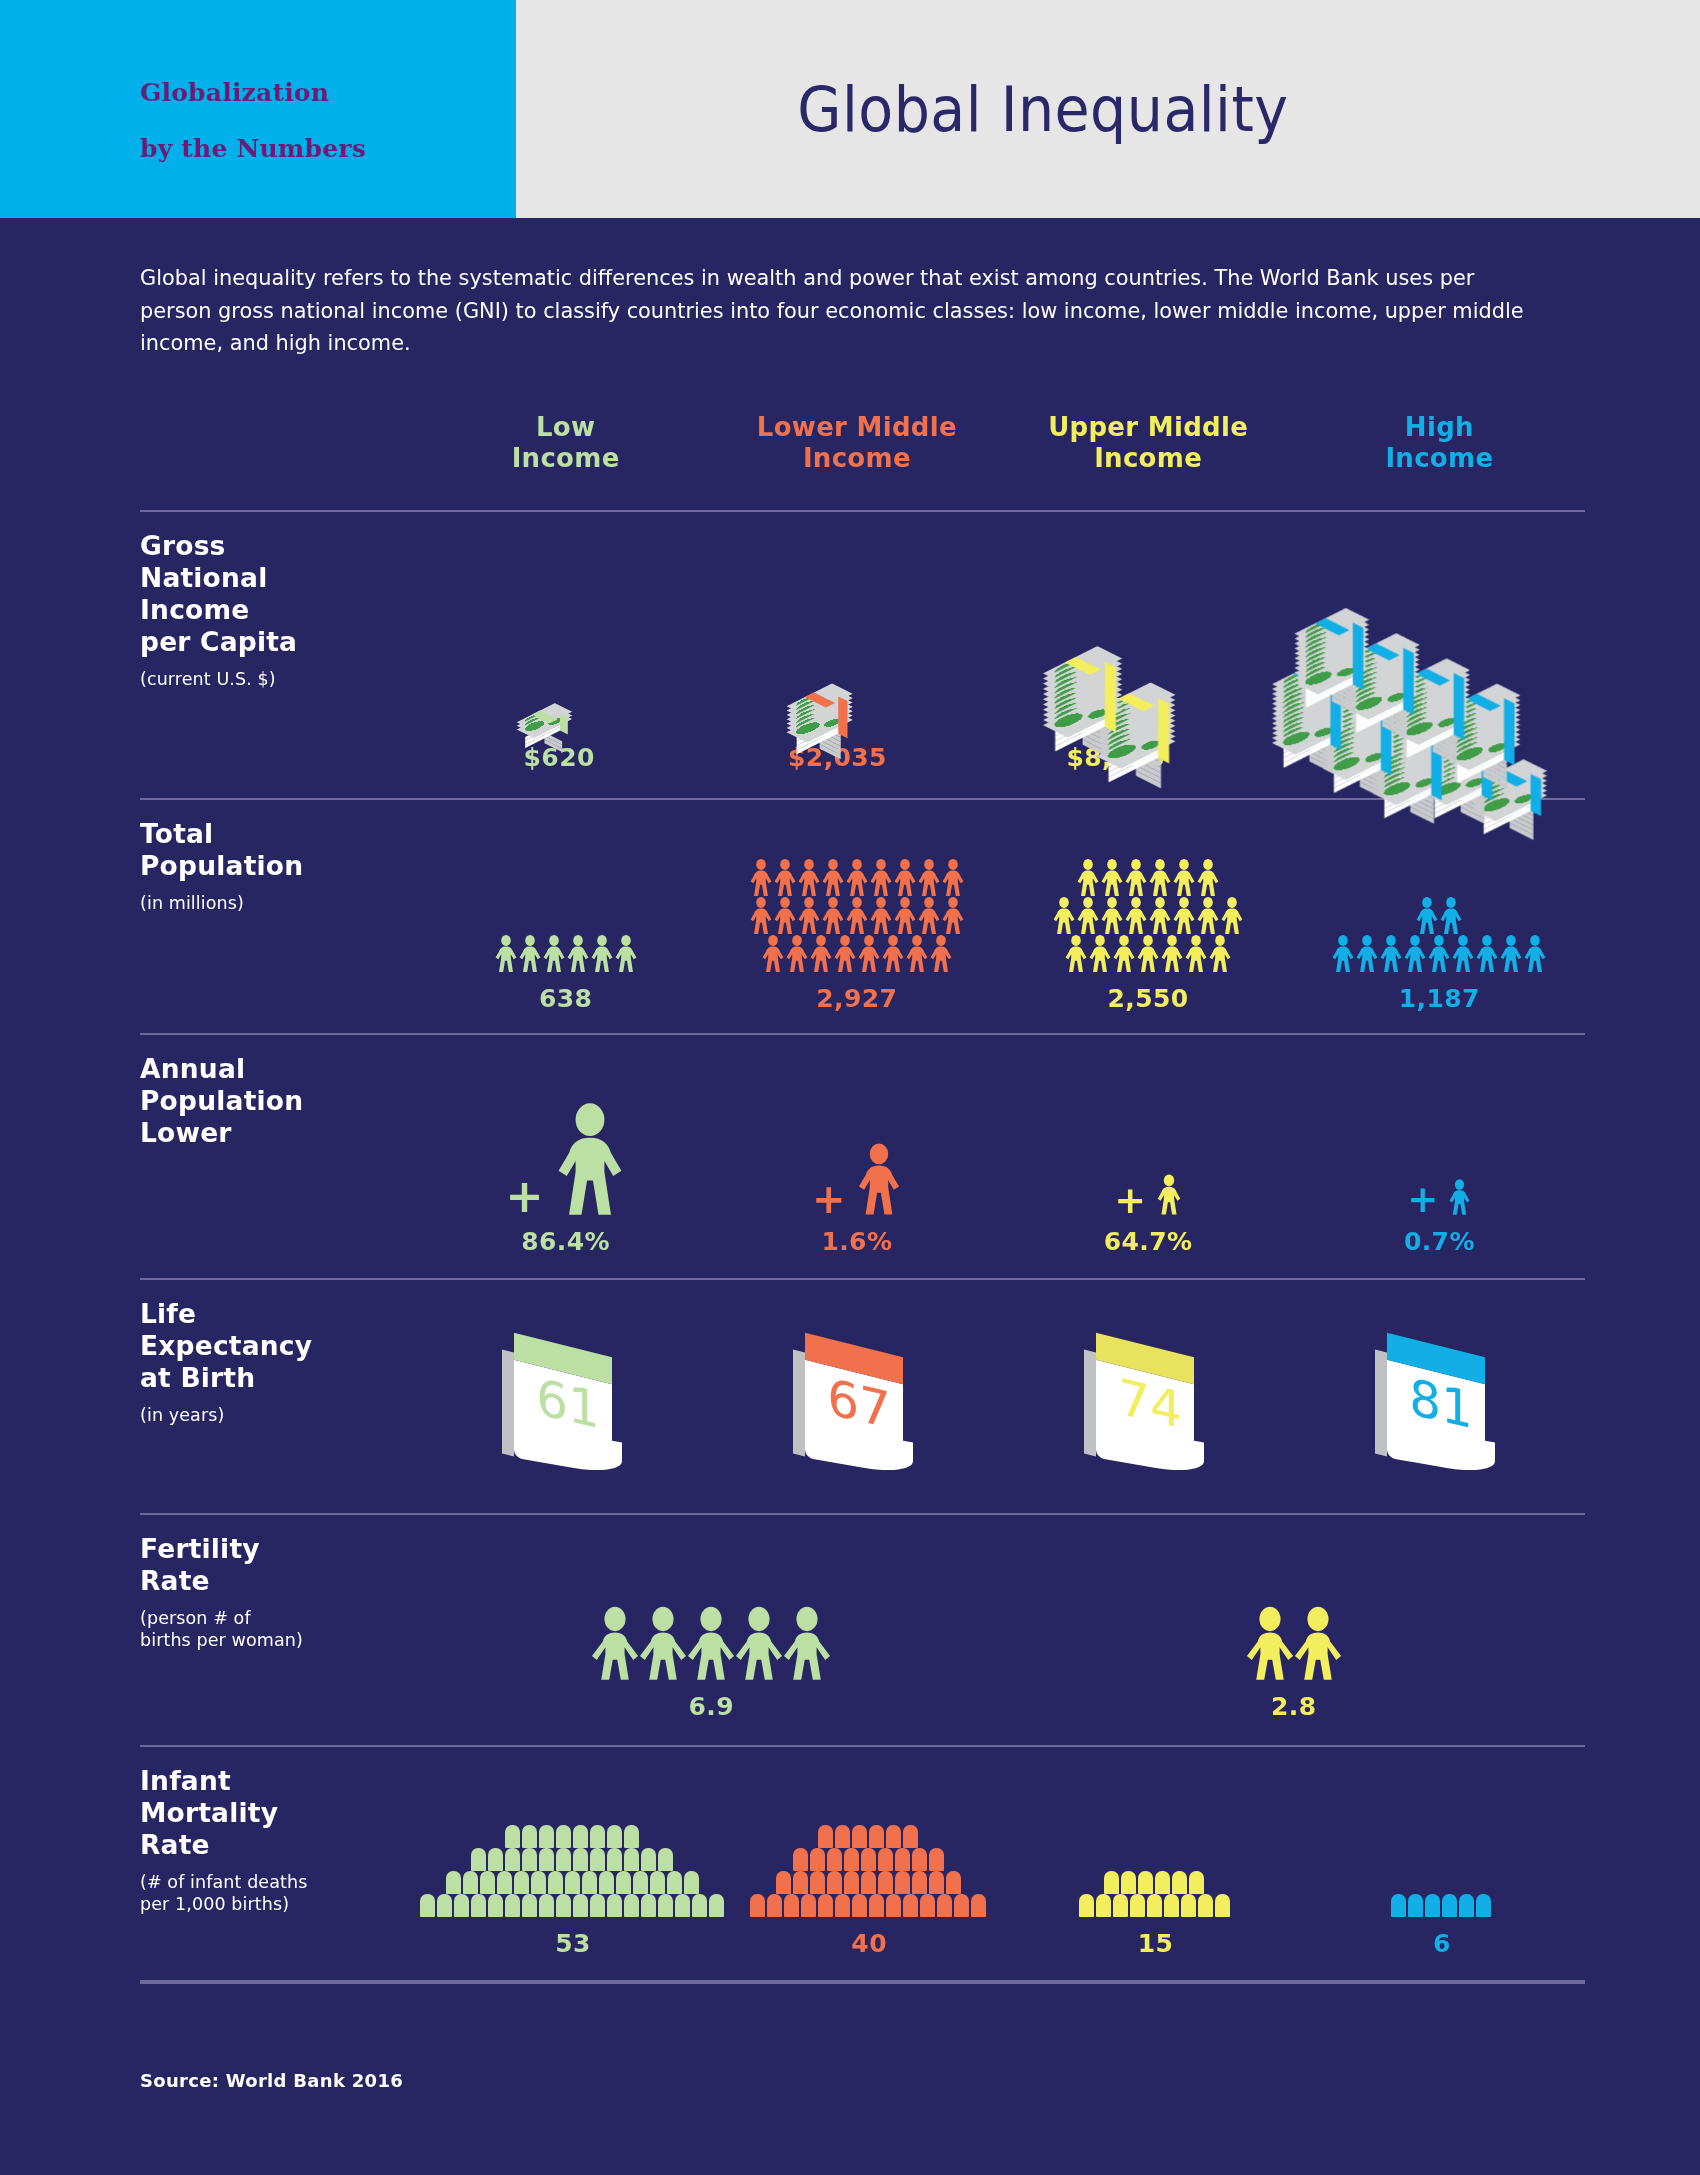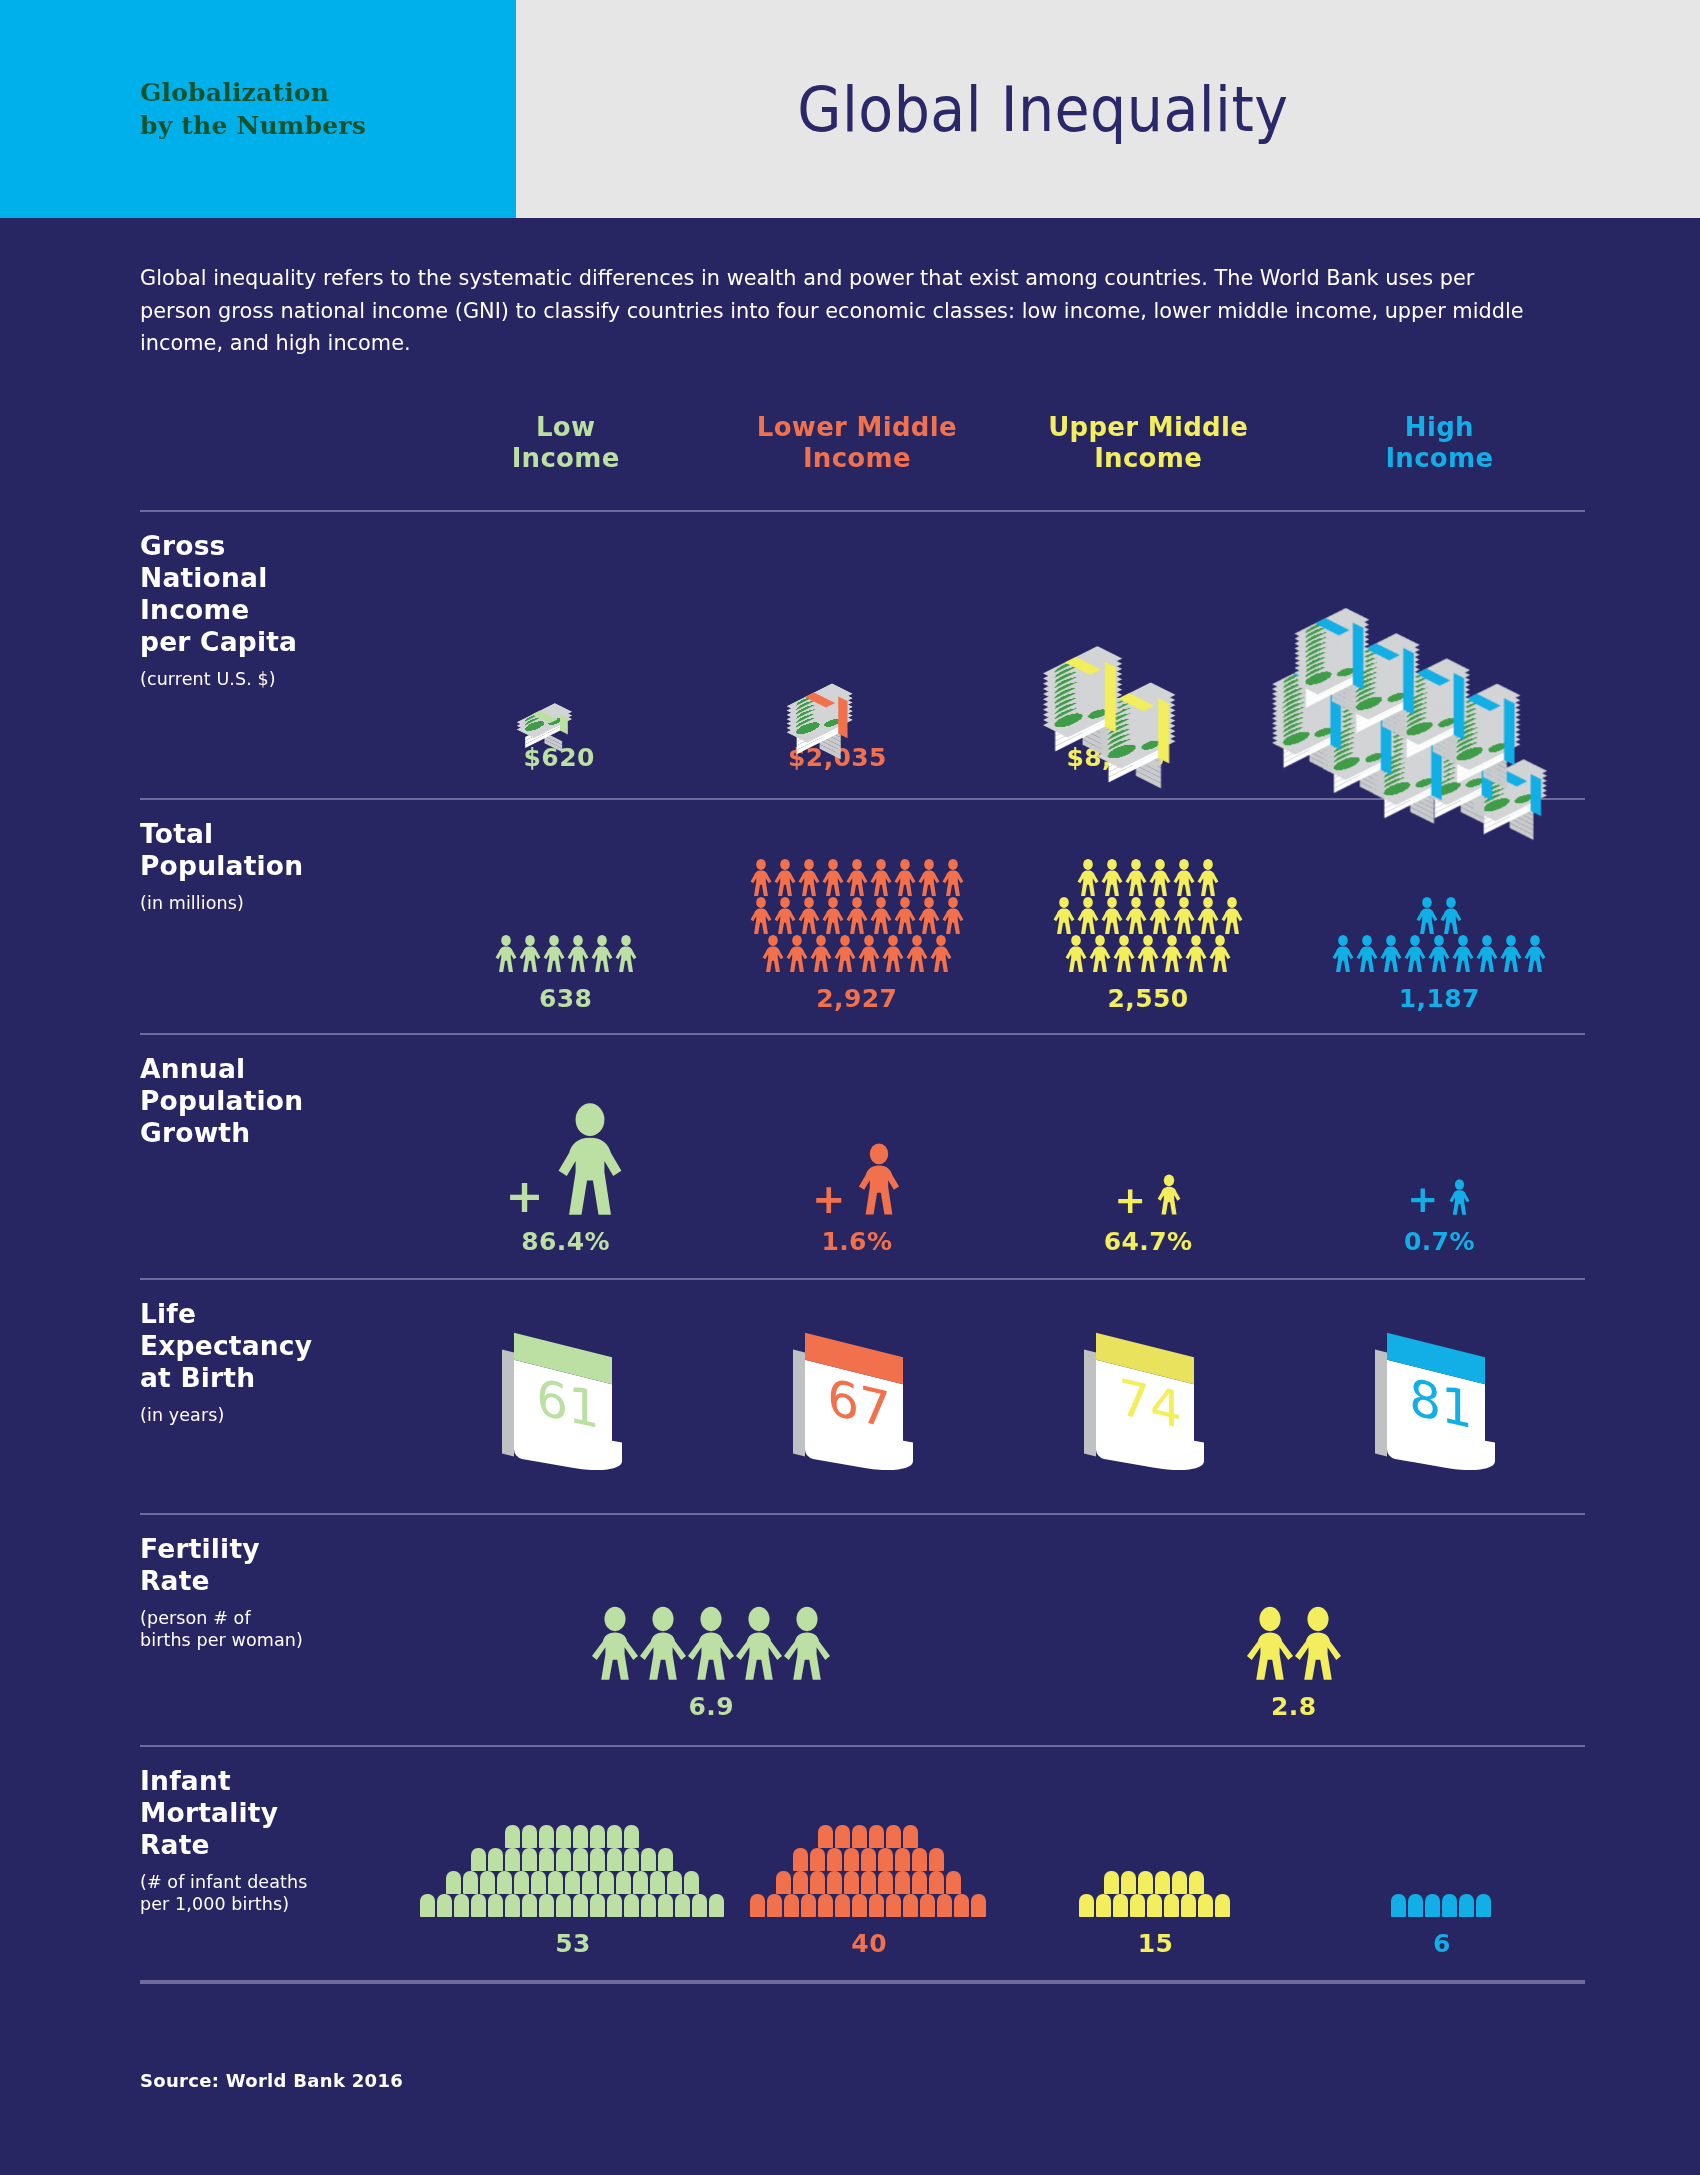--- a/index.html
+++ b/index.html
@@ -28,26 +28,27 @@
   .brand-block {
     width: 516px;
     height: 218px;
     background: #00b0ea;
     display: flex;
     flex-direction: column;
     justify-content: center;
     padding-left: 140px;
   }
   .brand-line {
-    color: #14532d;
+    color: #701a75;
     font-family: "DejaVu Serif", serif;
     font-weight: bold;
     font-size: 25px;
     letter-spacing: 0.2px;
     line-height: 1.32;
+    margin-top: 23px;
   }
   .title-block {
     flex: 1;
     height: 218px;
     background: #e6e6e6;
     display: flex;
     align-items: center;
     justify-content: center;
     padding-right: 130px;
   }
@@ -1134,21 +1135,21 @@
           <div class="value c3">1,187</div>
         </div>
       </div>
     </div>
 
     <div class="row" style="height:245px;">
       <div class="label-cell">
         <div class="metric-title">
           <div>Annual</div>
           <div>Population</div>
-          <div>Growth</div>
+          <div>Lower</div>
         </div>
       </div>
       <div class="cols">
         <div class="col" style="padding-bottom:22px;">
           <div class="viz growth-cell" style="height:160px;">
             <div class="plus-sign c0" style="font-size:46px;">+</div>
             <div class="person" id="gp0">
                 <svg width="72" height="112" viewBox="0 0 22 34">
                   <ellipse cx="11" cy="5" rx="4.4" ry="5" fill="#bcdfa3"></ellipse>
                   <path d="M11 10.5 C7.2 10.5 5.4 12.4 4.6 15.2 L1.4 20.6 L3.9 22.2 L6.6 17.6 L6.6 21 L4.6 34 L8.4 34 L10.1 23.6 L11.9 23.6 L13.6 34 L17.4 34 L15.4 21 L15.4 17.6 L18.1 22.2 L20.6 20.6 L17.4 15.2 C16.6 12.4 14.8 10.5 11 10.5 Z" fill="#bcdfa3"></path>

